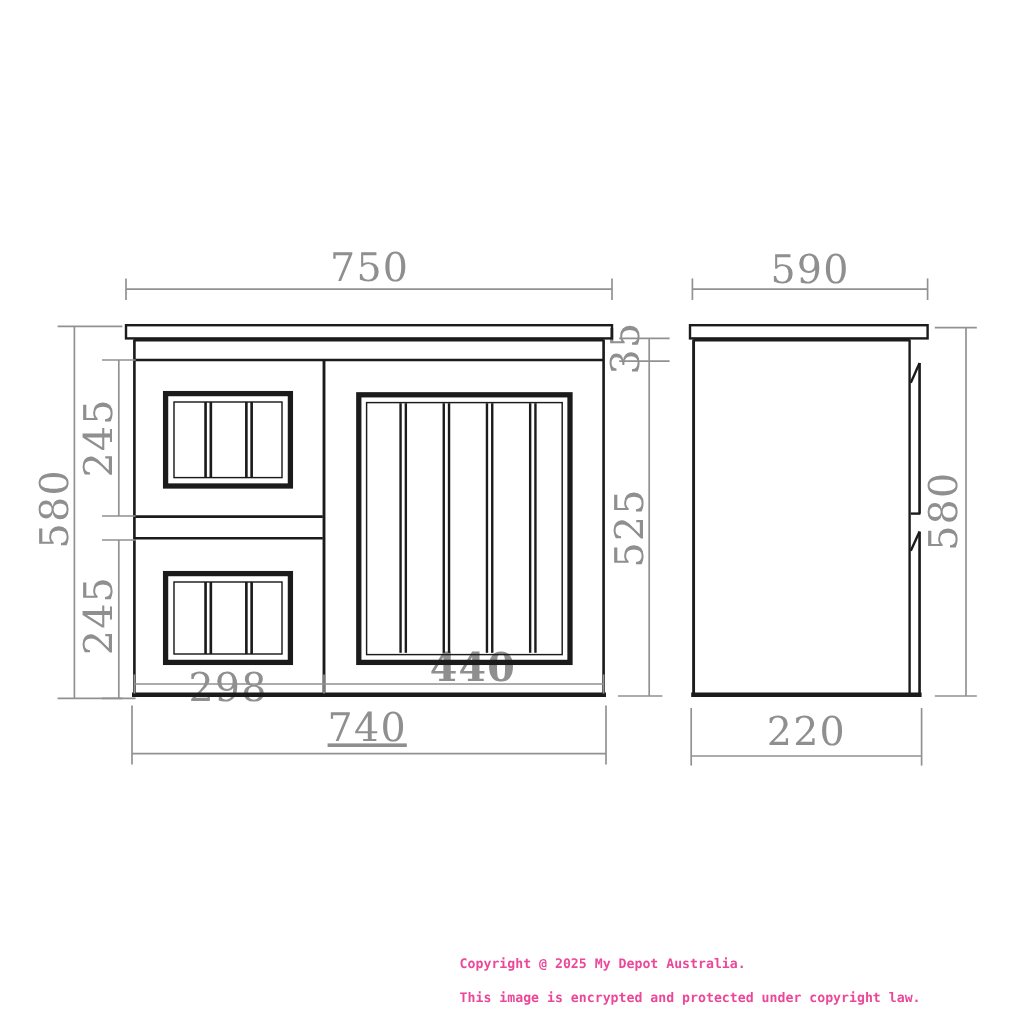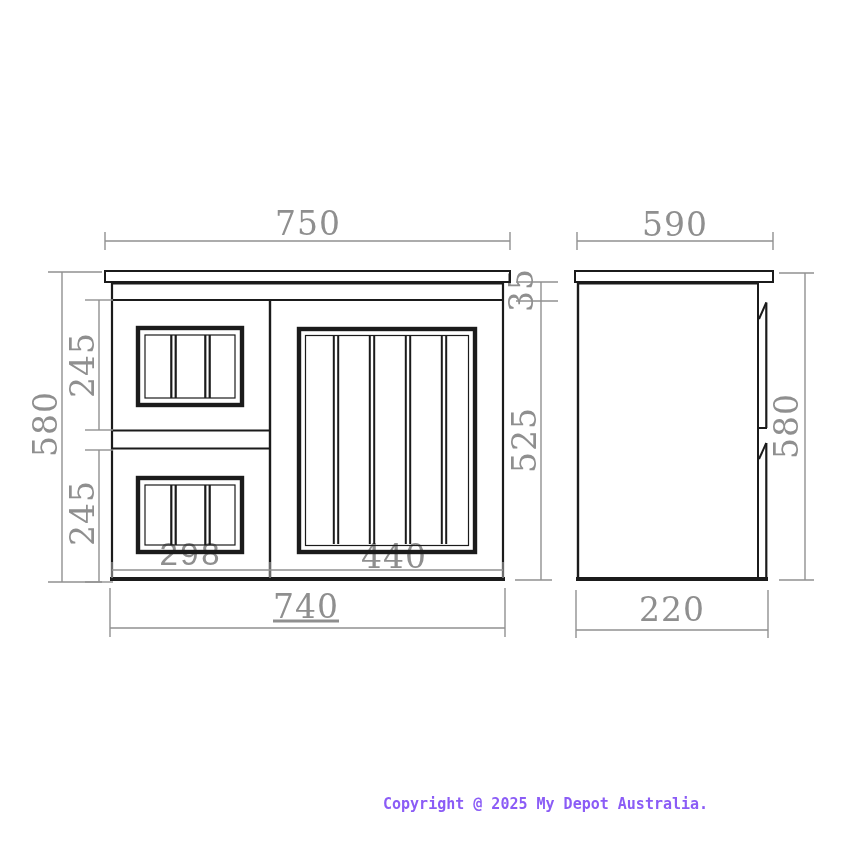--- a/index.html
+++ b/index.html
@@ -29,43 +29,43 @@
     letter-spacing: 1px;
   }
   .dim.vertical {
     transform: translate(-50%, -50%) rotate(-90deg);
   }
   .footer {
     position: absolute;
     left: 383px;
     top: 790px;
     font-family: "DejaVu Sans Mono", monospace;
-    font-size: 15px;
+    font-size: 11px;
     font-weight: bold;
-    color: #8b5cf6;
+    color: #ec4899;
     line-height: 28px;
     white-space: nowrap;
     z-index: 0;
   }
 </style>
 </head>
 <body>
 
 <div class="canvas">
 
   <div class="labels-layer">
     <div class="dim" style="left:308px; top:223px;">750</div>
     <div class="dim" style="left:675px; top:224px;">590</div>
     <div class="dim vertical" style="left:45px; top:424px;">580</div>
     <div class="dim vertical" style="left:82px; top:365px;">245</div>
     <div class="dim vertical" style="left:82px; top:513px;">245</div>
     <div class="dim vertical" style="left:521px; top:290px;">35</div>
     <div class="dim vertical" style="left:524px; top:440px;">525</div>
-    <div class="dim" style="left:190px; top:556px;font-family:Liberation Mono, monospace;">298</div>
-    <div class="dim" style="left:394px; top:556px;">440</div>
+    <div class="dim" style="left:190px; top:573px;">298</div>
+    <div class="dim" style="left:394px; top:556px;font-weight:bold;">440</div>
     <div class="dim" style="left:306px; top:606px;text-decoration:underline;">740</div>
     <div class="dim vertical" style="left:786px; top:426px;">580</div>
     <div class="dim" style="left:672px; top:609px;">220</div>
   </div>
 
   <svg class="line-layer" width="850" height="850" viewBox="0 0 850 850">
 
     <g stroke="#1b1b1b" fill="none">
       <rect x="105" y="271" width="405" height="11" stroke-width="2"></rect>
       <g>
@@ -191,15 +191,16 @@
       <g>
         <line x1="576" y1="630" x2="768" y2="630"></line>
         <line x1="576" y1="590" x2="576" y2="638"></line>
         <line x1="768" y1="590" x2="768" y2="638"></line>
       </g>
     </g>
   </svg>
 
   <div class="footer">
     <div>Copyright @ 2025 My Depot Australia.</div>
+    <div>This image is encrypted and protected under copyright law.</div>
   </div>
 
 </div>
 
 </body></html>

